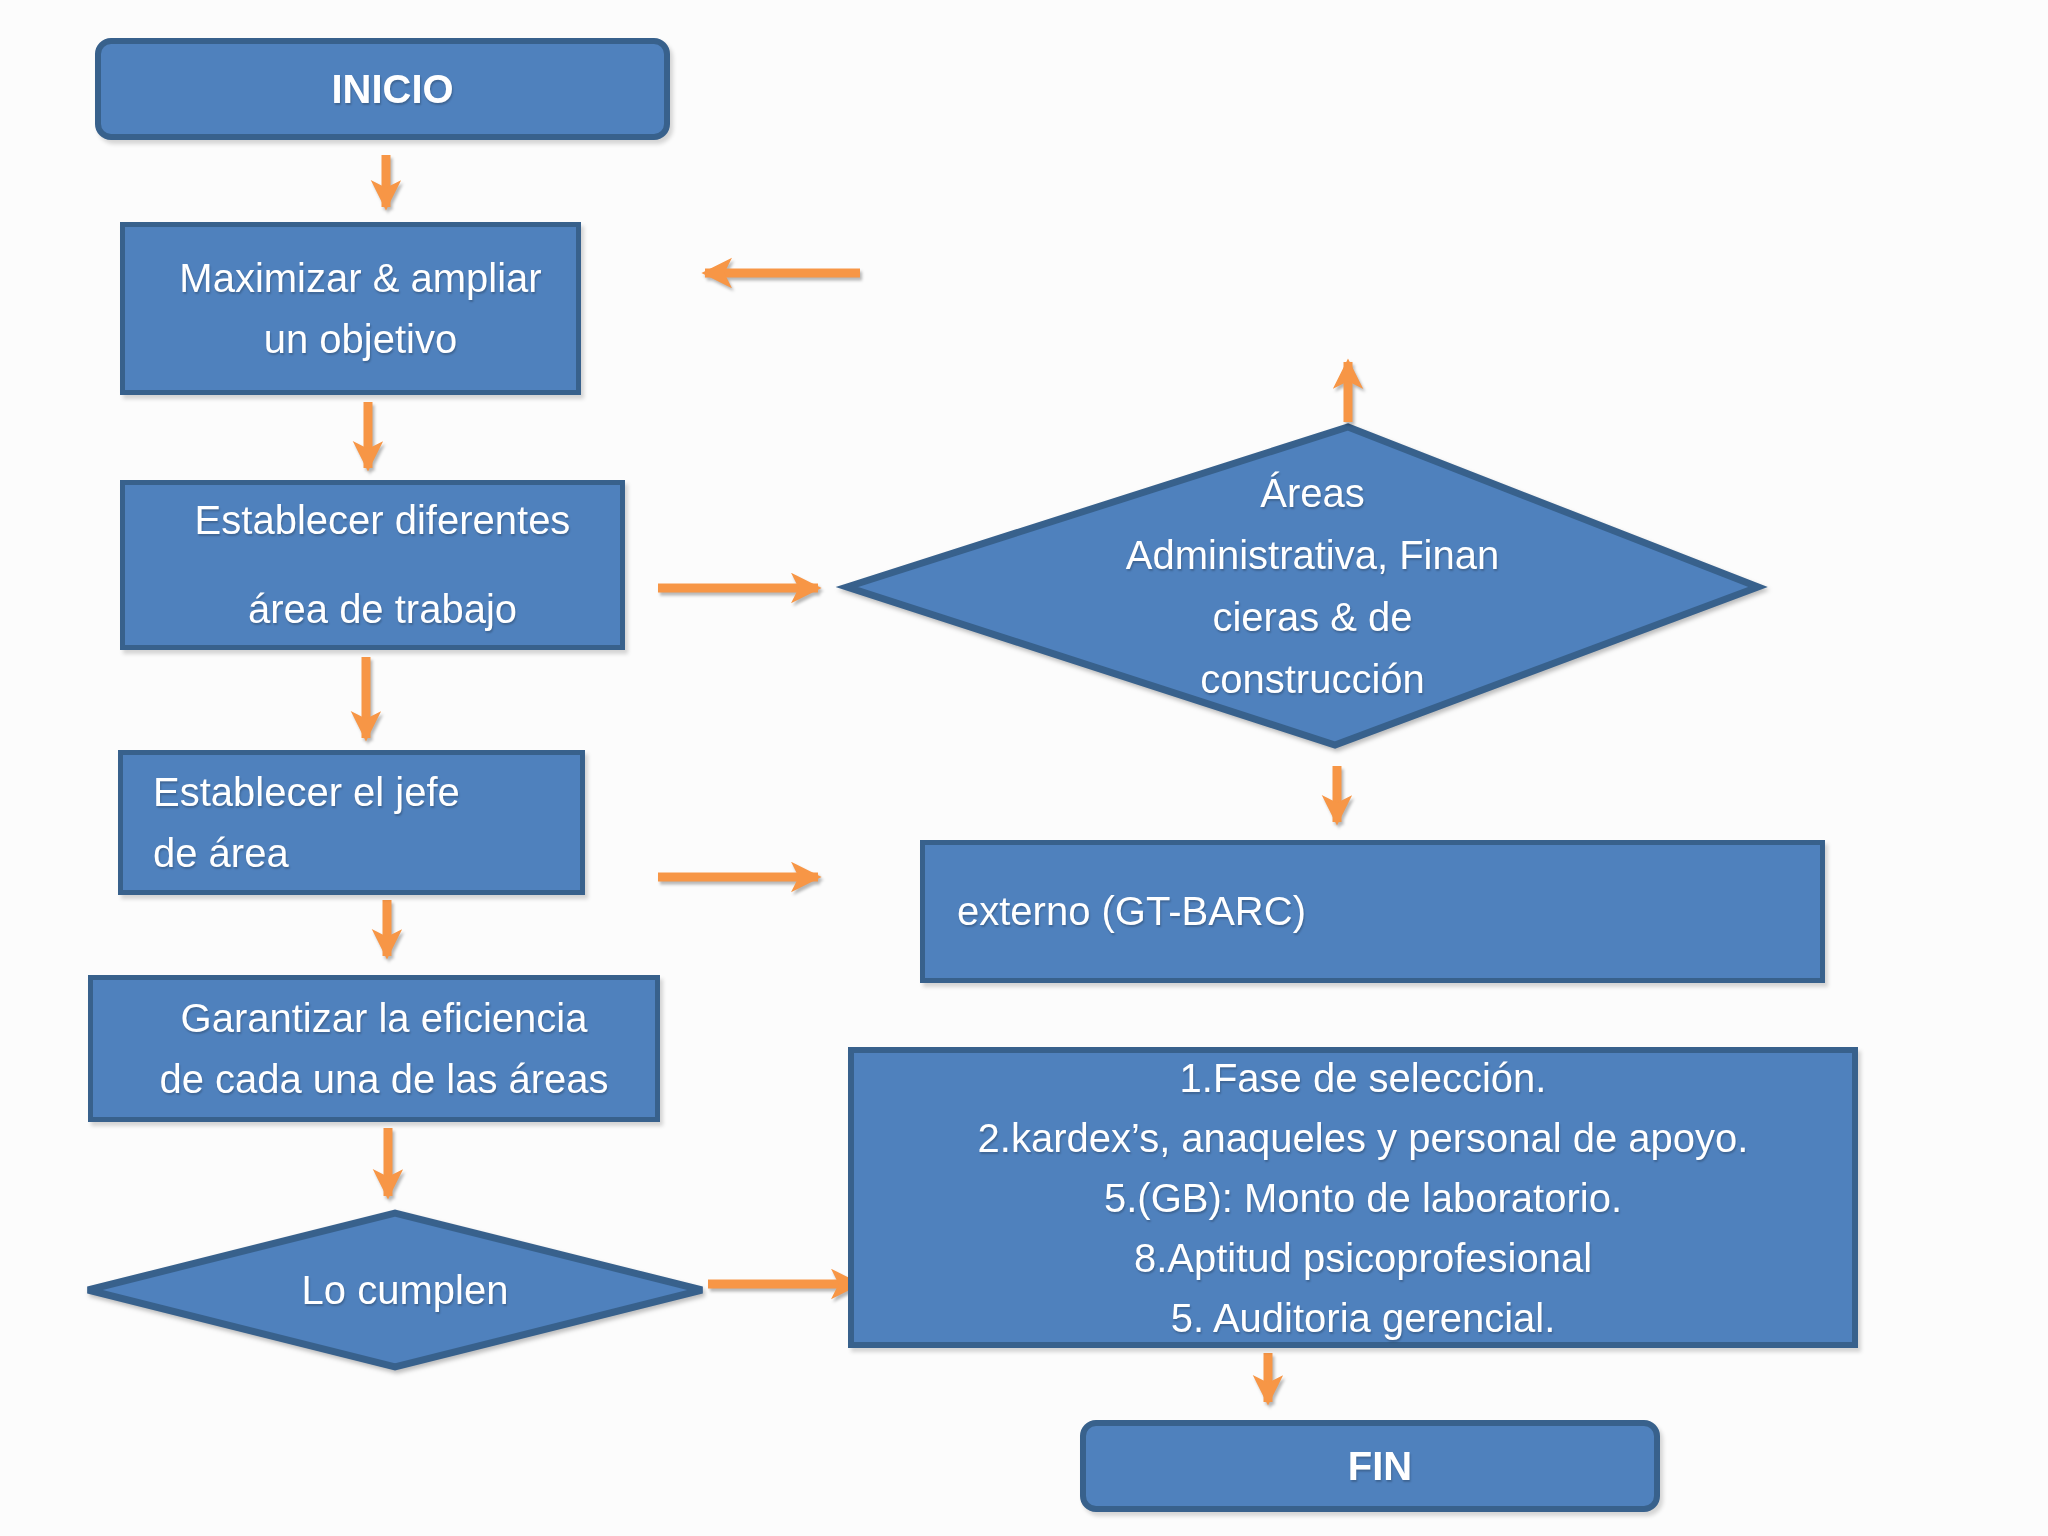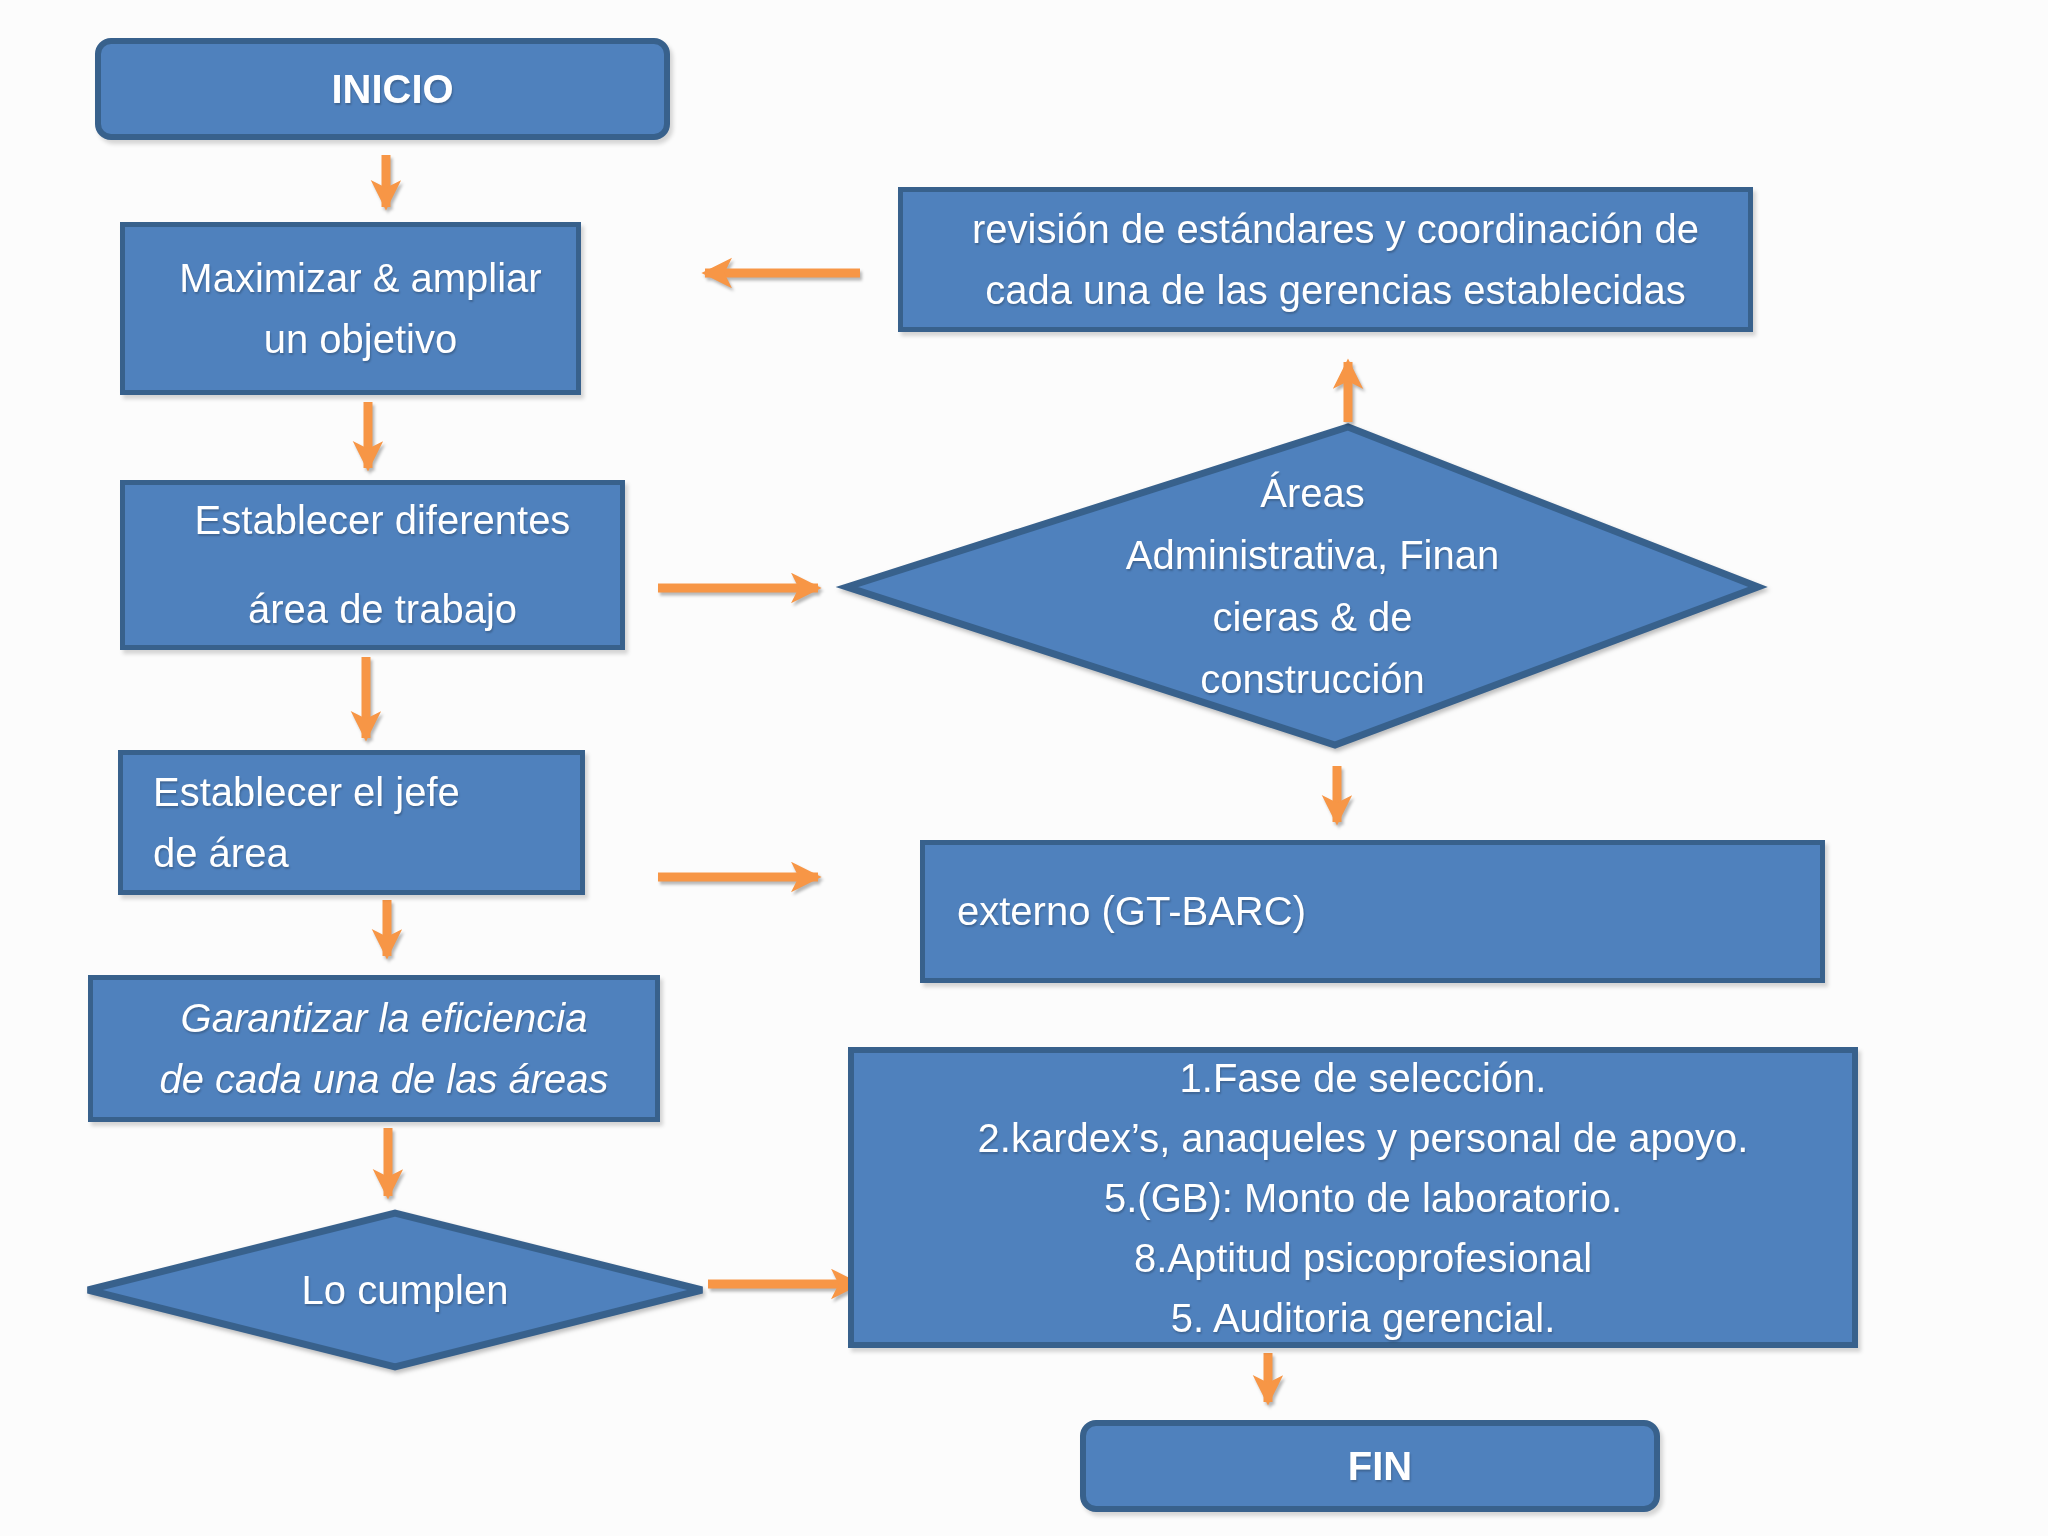--- a/index.html
+++ b/index.html
@@ -91,24 +91,20 @@
 
   <div class="node rect rounded bold" style="left:95px; top:38px; width:575px; height:102px;">
     <span class="line">INICIO</span>
   </div>
 
   <div class="node rect" style="left:120px; top:222px; width:461px; height:173px;">
     <span class="line">Maximizar &amp; ampliar</span>
     <span class="line">un objetivo</span>
   </div>
 
-  <div class="node rect" style="left:898px; top:187px; width:855px; height:145px;">
-    <span class="line">revisión de estándares y coordinación de</span>
-    <span class="line">cada una de las gerencias establecidas</span>
-  </div>
 
   <div class="node rect" style="left:120px; top:480px; width:505px; height:170px;gap:28px;">
     <span class="line">Establecer diferentes</span>
     <span class="line">área de trabajo</span>
   </div>
 
   <div class="node" style="left:847px; top:427px; width:911px; height:318px; line-height:62px;">
     <span class="line">Áreas</span>
     <span class="line">Administrativa, Finan</span>
     <span class="line">cieras &amp; de</span>
@@ -117,21 +113,21 @@
 
   <div class="node rect left" style="left:118px; top:750px; width:467px; height:145px; padding-left:30px;">
     <span class="line">Establecer el jefe</span>
     <span class="line">de área</span>
   </div>
 
   <div class="node rect left" style="left:920px; top:840px; width:905px; height:143px; padding-left:32px;">
     <span class="line">externo (GT-BARC)</span>
   </div>
 
-  <div class="node rect" style="left:88px; top:975px; width:572px; height:147px;font-style:italic;">
+  <div class="node rect" style="left:88px; top:975px; width:572px; height:147px;">
     <span class="line">Garantizar la eficiencia</span>
     <span class="line">de cada una de las áreas</span>
   </div>
 
   <div class="node" style="left:88px; top:1213px; width:614px; height:154px;">
     <span class="line">Lo cumplen</span>
   </div>
 
   <div class="node rect" style="left:848px; top:1047px; width:1010px; height:301px; line-height:60px; border-width:6px;">
     <span class="line">1.Fase de selección.</span>

